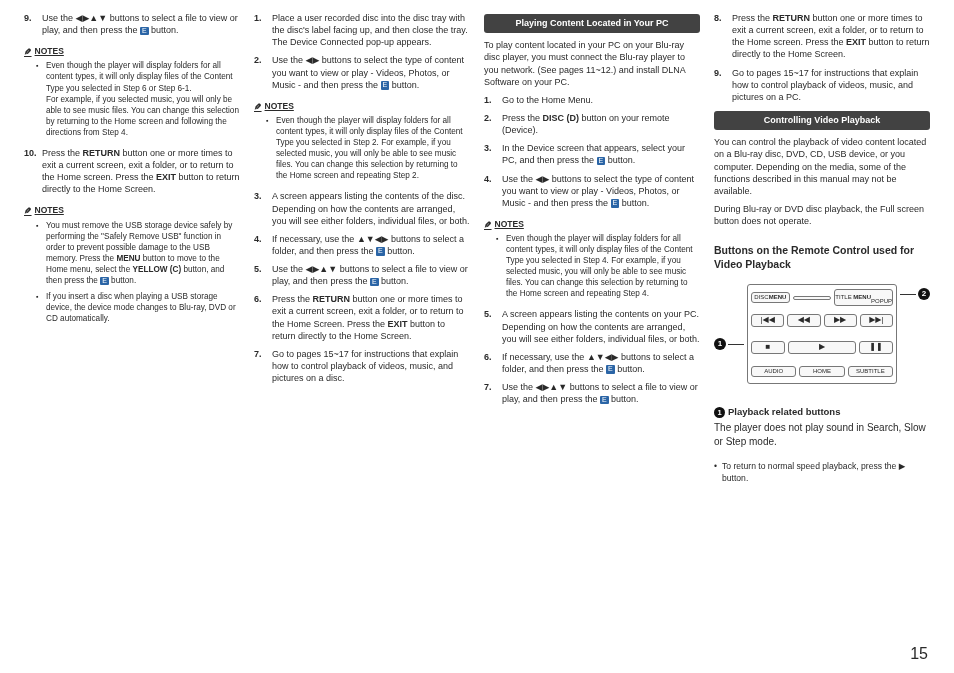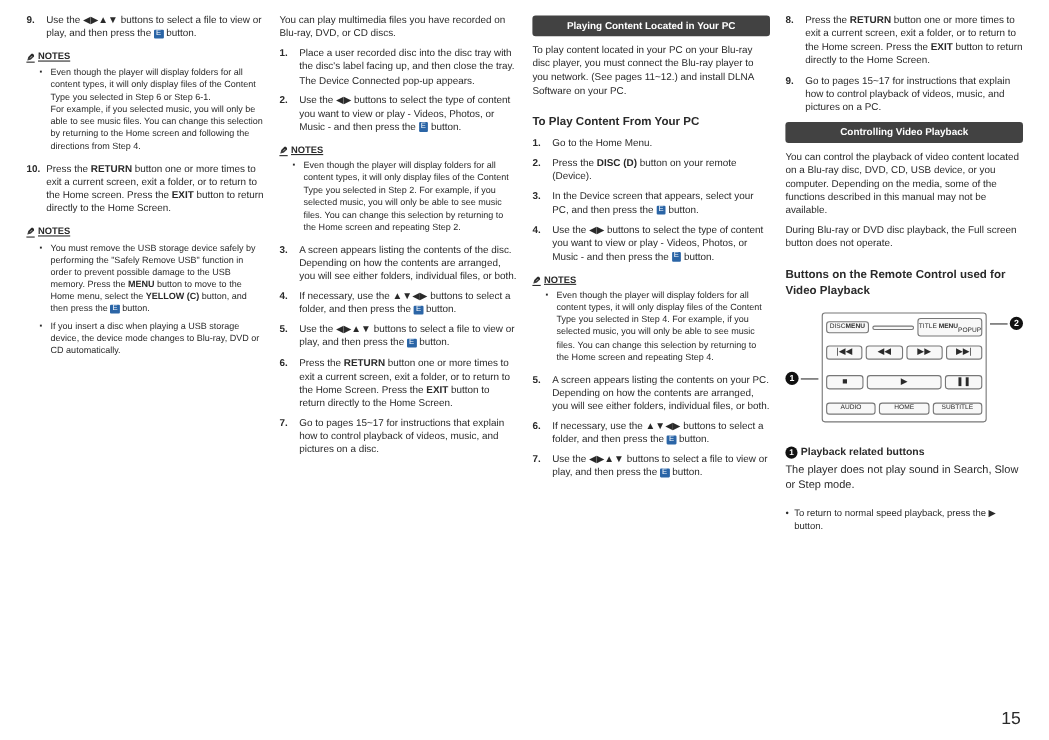--- a/index.html
+++ b/index.html
@@ -117,21 +117,20 @@
     <div class="notes-label hand">
         <span>NOTES</span>
       </div>
     <ul class="bullets">
       <li>You must remove the USB storage device safely by performing the "Safely Remove USB" function in order to prevent possible damage to the USB memory. Press the <b>MENU</b> button to move to the Home menu, select the <b>YELLOW (C)</b> button, and then press the <span class="enterbtn">E</span> button.</li>
       <li>If you insert a disc when playing a USB storage device, the device mode changes to Blu-ray, DVD or CD automatically.</li>
     </ul>
   </div>
 
   <div class="col">
-    <p class="intro">You can play multimedia files you have recorded on Blu-ray, DVD, or CD discs.</p>
     <ol class="steps">
       <li>
           <span class="num">1.</span>
           <span class="txt">Place a user recorded disc into the disc tray with the disc's label facing up, and then close the tray. The Device Connected pop-up appears.</span>
         </li>
       <li>
           <span class="num">2.</span>
           <span class="txt">Use the ◀▶ buttons to select the type of content you want to view or play - Videos, Photos, or Music - and then press the <span class="enterbtn">E</span> button.</span>
         </li>
     </ol>
@@ -161,21 +160,20 @@
       <li>
           <span class="num">7.</span>
           <span class="txt">Go to pages 15~17 for instructions that explain how to control playback of videos, music, and pictures on a disc.</span>
         </li>
     </ol>
   </div>
 
   <div class="col">
     <div class="banner">Playing Content Located in Your PC</div>
     <p class="intro">To play content located in your PC on your Blu-ray disc player, you must connect the Blu-ray player to you network. (See pages 11~12.) and install DLNA Software on your PC.</p>
-    <div class="section-head">To Play Content From Your PC</div>
     <ol class="steps">
       <li>
           <span class="num">1.</span>
           <span class="txt">Go to the Home Menu.</span>
         </li>
       <li>
           <span class="num">2.</span>
           <span class="txt">Press the <b>DISC (D)</b> button on your remote (Device).</span>
         </li>
       <li>

